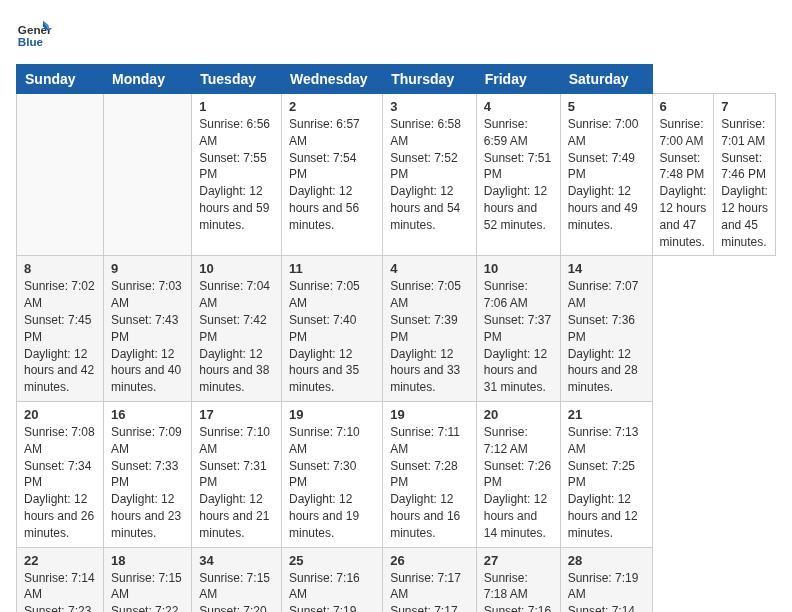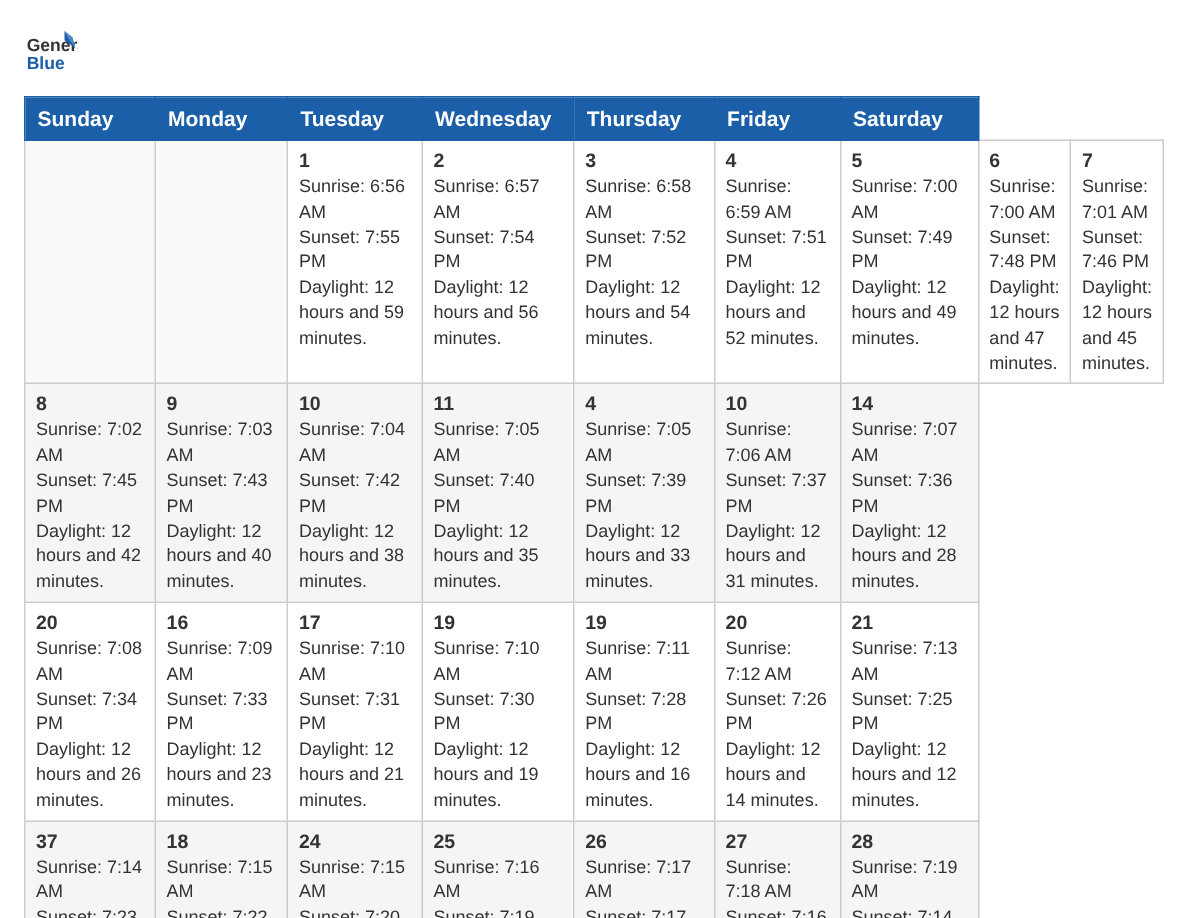--- a/index.html
+++ b/index.html
@@ -196,29 +196,29 @@
         <span class="day-num">20</span>
         <span class="day-info">Sunrise: 7:12 AM<br>Sunset: 7:26 PM<br>Daylight: 12 hours and 14 minutes.</span>
       </td>
         <td>
         <span class="day-num">21</span>
         <span class="day-info">Sunrise: 7:13 AM<br>Sunset: 7:25 PM<br>Daylight: 12 hours and 12 minutes.</span>
       </td>
       </tr>
       <tr>
         <td>
-        <span class="day-num">37</span>
+        <span class="day-num">22</span>
         <span class="day-info">Sunrise: 7:14 AM<br>Sunset: 7:23 PM<br>Daylight: 12 hours and 9 minutes.</span>
       </td>
         <td>
         <span class="day-num">18</span>
         <span class="day-info">Sunrise: 7:15 AM<br>Sunset: 7:22 PM<br>Daylight: 12 hours and 7 minutes.</span>
       </td>
         <td>
-        <span class="day-num">24</span>
+        <span class="day-num">34</span>
         <span class="day-info">Sunrise: 7:15 AM<br>Sunset: 7:20 PM<br>Daylight: 12 hours and 4 minutes.</span>
       </td>
         <td>
         <span class="day-num">25</span>
         <span class="day-info">Sunrise: 7:16 AM<br>Sunset: 7:19 PM<br>Daylight: 12 hours and 2 minutes.</span>
       </td>
         <td>
         <span class="day-num">26</span>
         <span class="day-info">Sunrise: 7:17 AM<br>Sunset: 7:17 PM<br>Daylight: 12 hours and 0 minutes.</span>
       </td>

